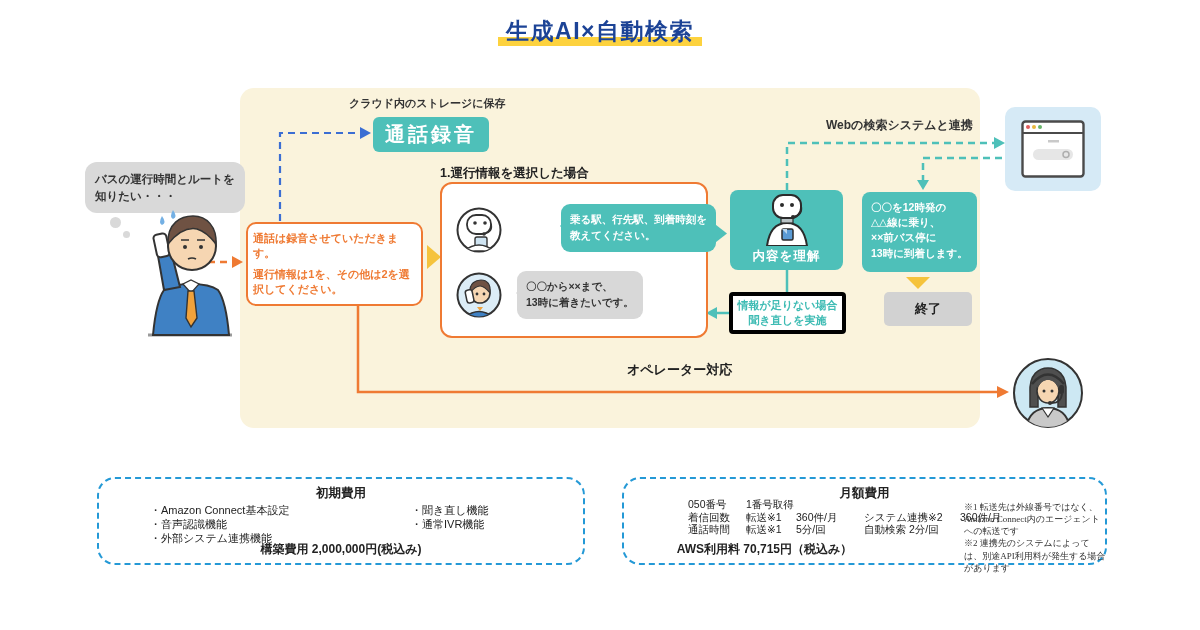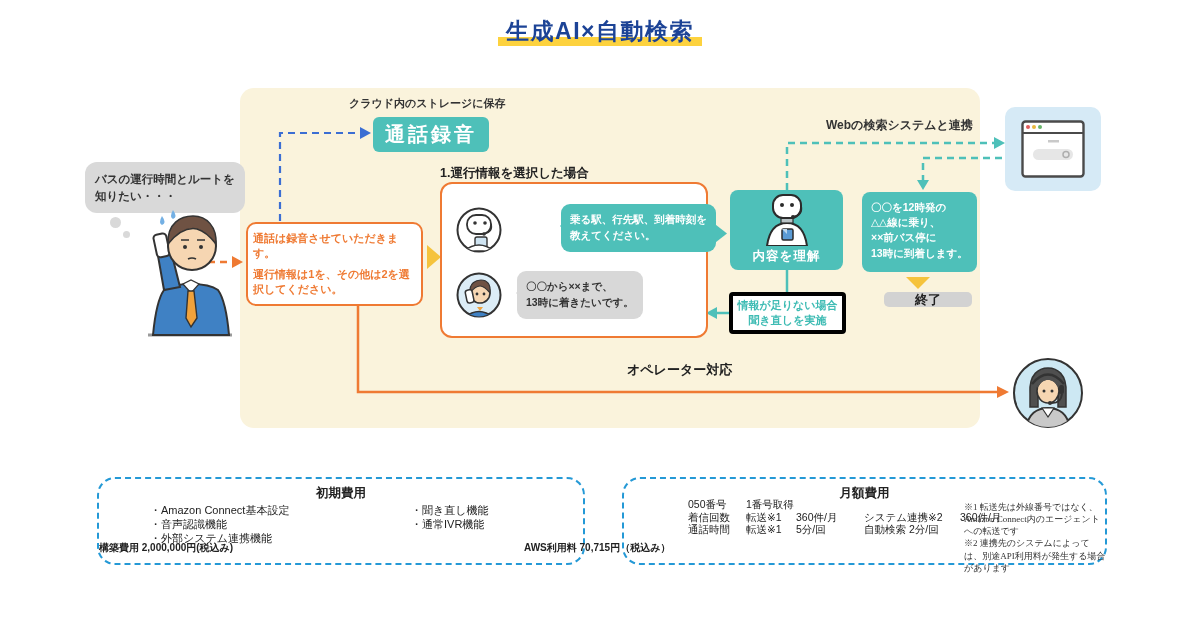--- a/index.html
+++ b/index.html
@@ -61,36 +61,36 @@
 
   
   .web-label { left:826px; top:117px; font-size:12px; font-weight:600; color:#333; }
   .browser-tile { left:1005px; top:107px; width:96px; height:84px; background:#d6eaf6; border-radius:10px;
                   display:flex; align-items:center; justify-content:center; }
 
   
   .result-box { left:862px; top:192px; width:115px; height:80px; background:#4ec0b9; border-radius:8px;
                 color:#fff; font-size:10.5px; font-weight:700; line-height:1.45; padding:8px 9px;
                 white-space:nowrap; }
-  .end-box { left:884px; top:292px; width:88px; height:15px; background:#d2d2d2; border-radius:5px;
+  .end-box { left:884px; top:292px; width:88px; height:34px; background:#d2d2d2; border-radius:5px;
              display:flex; align-items:center; justify-content:center; font-size:13px; font-weight:700;
              color:#222; }
 
   
   .operator-label { left:627px; top:361px; font-size:13px; font-weight:600; color:#222; }
   .operator-avatar { left:1012px; top:357px; width:72px; height:72px; }
 
   
   .cost-box { border:2.5px dashed #2499d6; border-radius:18px; background:#fff; }
   .initial-box { left:97px; top:477px; width:488px; height:88px; }
   .monthly-box { left:622px; top:477px; width:485px; height:88px; }
   .cost-title { position:absolute; left:0; right:0; top:6px; text-align:center; font-size:12.5px;
                 font-weight:700; color:#222; }
   .cost-items { position:absolute; font-size:11px; line-height:14px; color:#222; white-space:nowrap; }
-  .cost-total { position:absolute; left:0; right:0; top:62px; font-size:10px;
+  .cost-total { position:absolute; left:0; right:0; top:62px; text-align:center; font-size:12px;
                 font-weight:700; color:#222; }
   .m-table { position:absolute; left:64px; top:19px; font-size:10.5px; color:#222; }
   .m-row { display:flex; line-height:12.5px; }
   .m-c1 { width:58px; } .m-c2 { width:50px; } .m-c3 { width:68px; } .m-c4 { width:96px; } .m-c5 { width:60px; }
   .m-row span { white-space:nowrap; }
   .m-notes { position:absolute; left:340px; top:22px; width:142px; font-size:9px; line-height:1.35;
              color:#333; }
   .m-notes p { margin:0;font-family:Liberation Serif, serif; }
 </style>
 </head>

